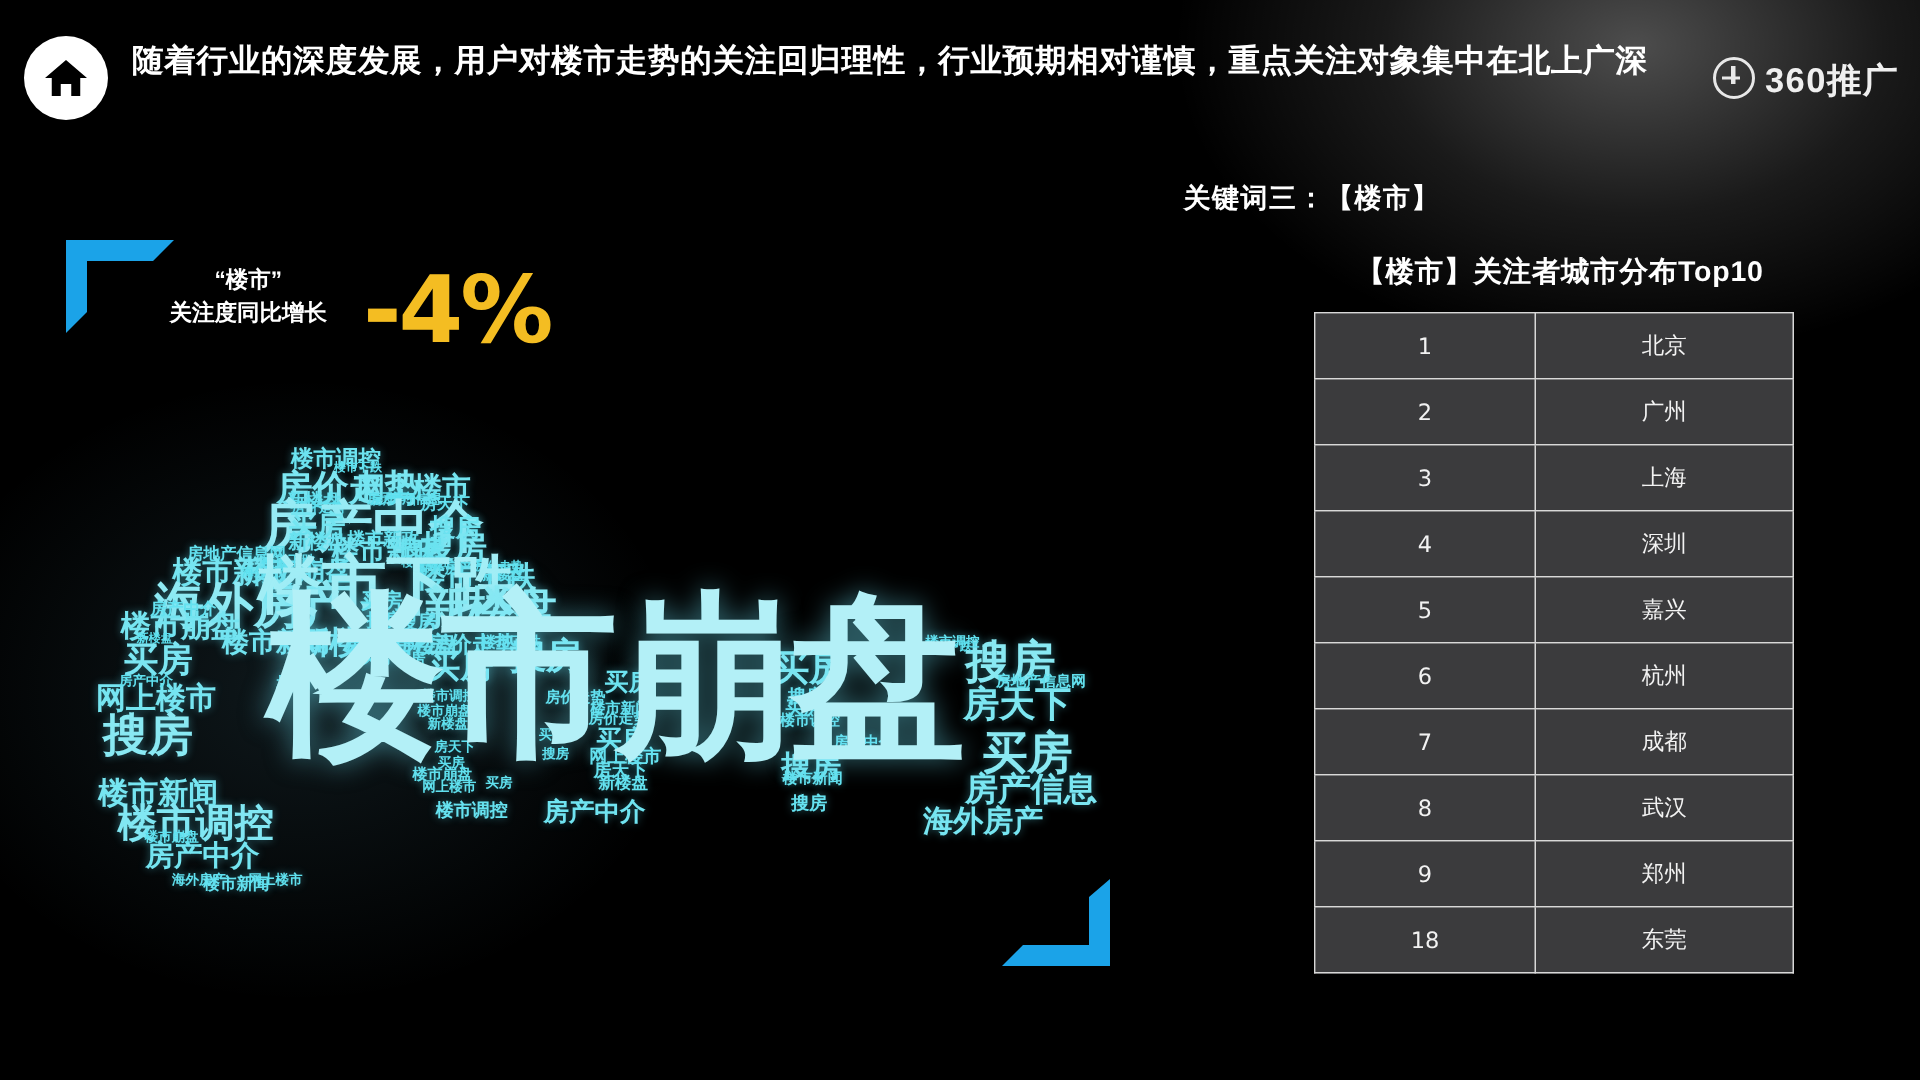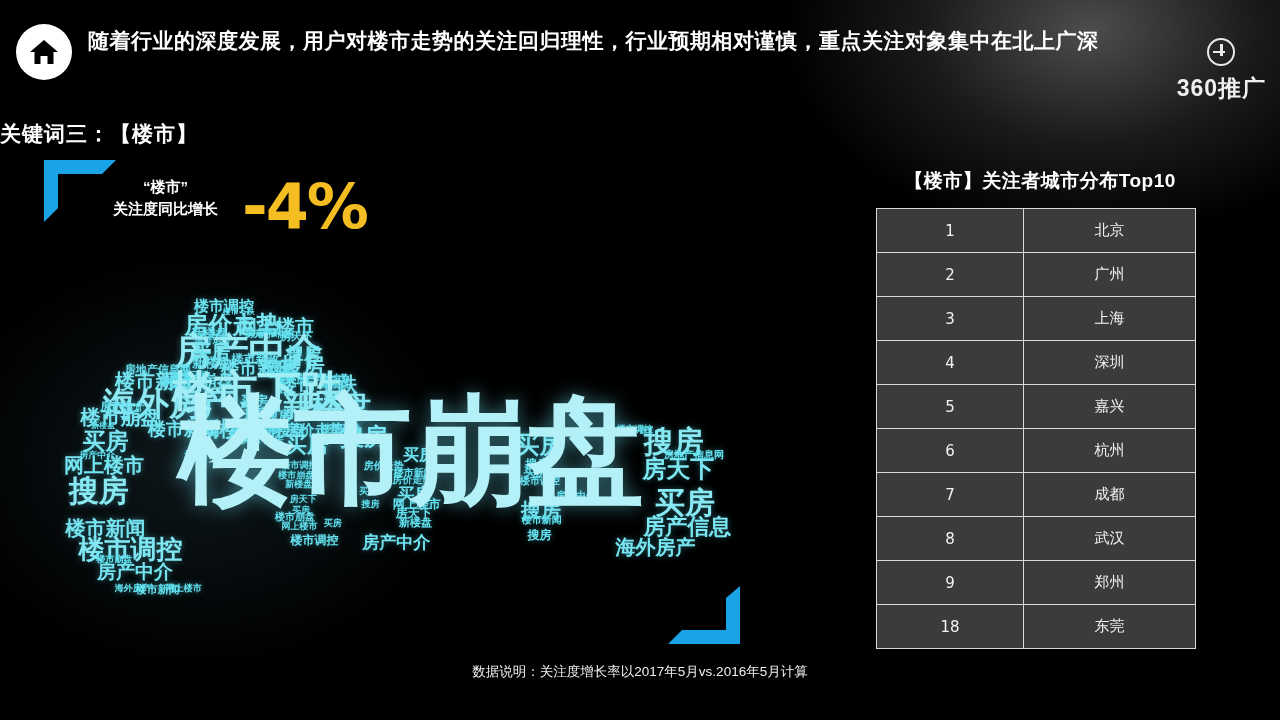--- a/index.html
+++ b/index.html
@@ -27,32 +27,32 @@
   .home-badge{
     position:absolute;left:16px;top:24px;width:56px;height:56px;border-radius:50%;
     background:#fff;display:flex;align-items:center;justify-content:center;
   }
   .home-badge svg{display:block;}
   .header-title{
     position:absolute;left:88px;top:26px;width:1020px;
     font-size:21px;font-weight:bold;line-height:1.42;color:#fff;letter-spacing:.5px;
   }
   .brand{
-    position:absolute;right:14px;top:38px;display:flex;align-items:center;gap:7px;flex-direction:column;
+    position:absolute;right:14px;top:38px;display:flex;align-items:flex-start;gap:7px;
   }
   .brand-mark{width:24px;height:24px;border-radius:50%;border:2px solid #e8e8e8;position:relative;}
   .brand-mark:before,.brand-mark:after{content:"";position:absolute;background:#e8e8e8;}
   .brand-mark:before{left:50%;top:4px;width:2.5px;height:12px;margin-left:-1.25px;}
   .brand-mark:after{top:50%;left:4px;height:2.5px;width:12px;margin-top:-1.25px;}
   .brand-text{font-size:23px;font-weight:bold;color:#efefef;letter-spacing:1px;}
 
   
   .section-title{
-    position:absolute;left:0;top:120px;width:960px;text-align:left;
-    font-size:21px;font-weight:bold;letter-spacing:1px;
+    position:absolute;left:0;top:120px;width:960px;text-align:right;
+    font-size:18px;font-weight:bold;letter-spacing:1px;
   }
 
   
   .corner-tl{position:absolute;left:44px;top:160px;width:72px;height:62px;}
   .corner-br{position:absolute;left:668px;top:586px;width:72px;height:58px;}
   .stat-label{
     position:absolute;left:88px;top:176px;width:155px;text-align:center;
     font-size:15px;font-weight:bold;line-height:1.45;color:#fff;
   }
   .stat-value{
@@ -266,14 +266,13 @@
         <td>郑州</td>
       </tr>
       <tr>
         <td class="rank">18</td>
         <td>东莞</td>
       </tr>
     </tbody>
 </table>
 
 <div class="footer">
-  <div>数据说明：关注度增长率以2017年5月vs.2016年5月计算</div>
 </div>
 
 </body></html>

